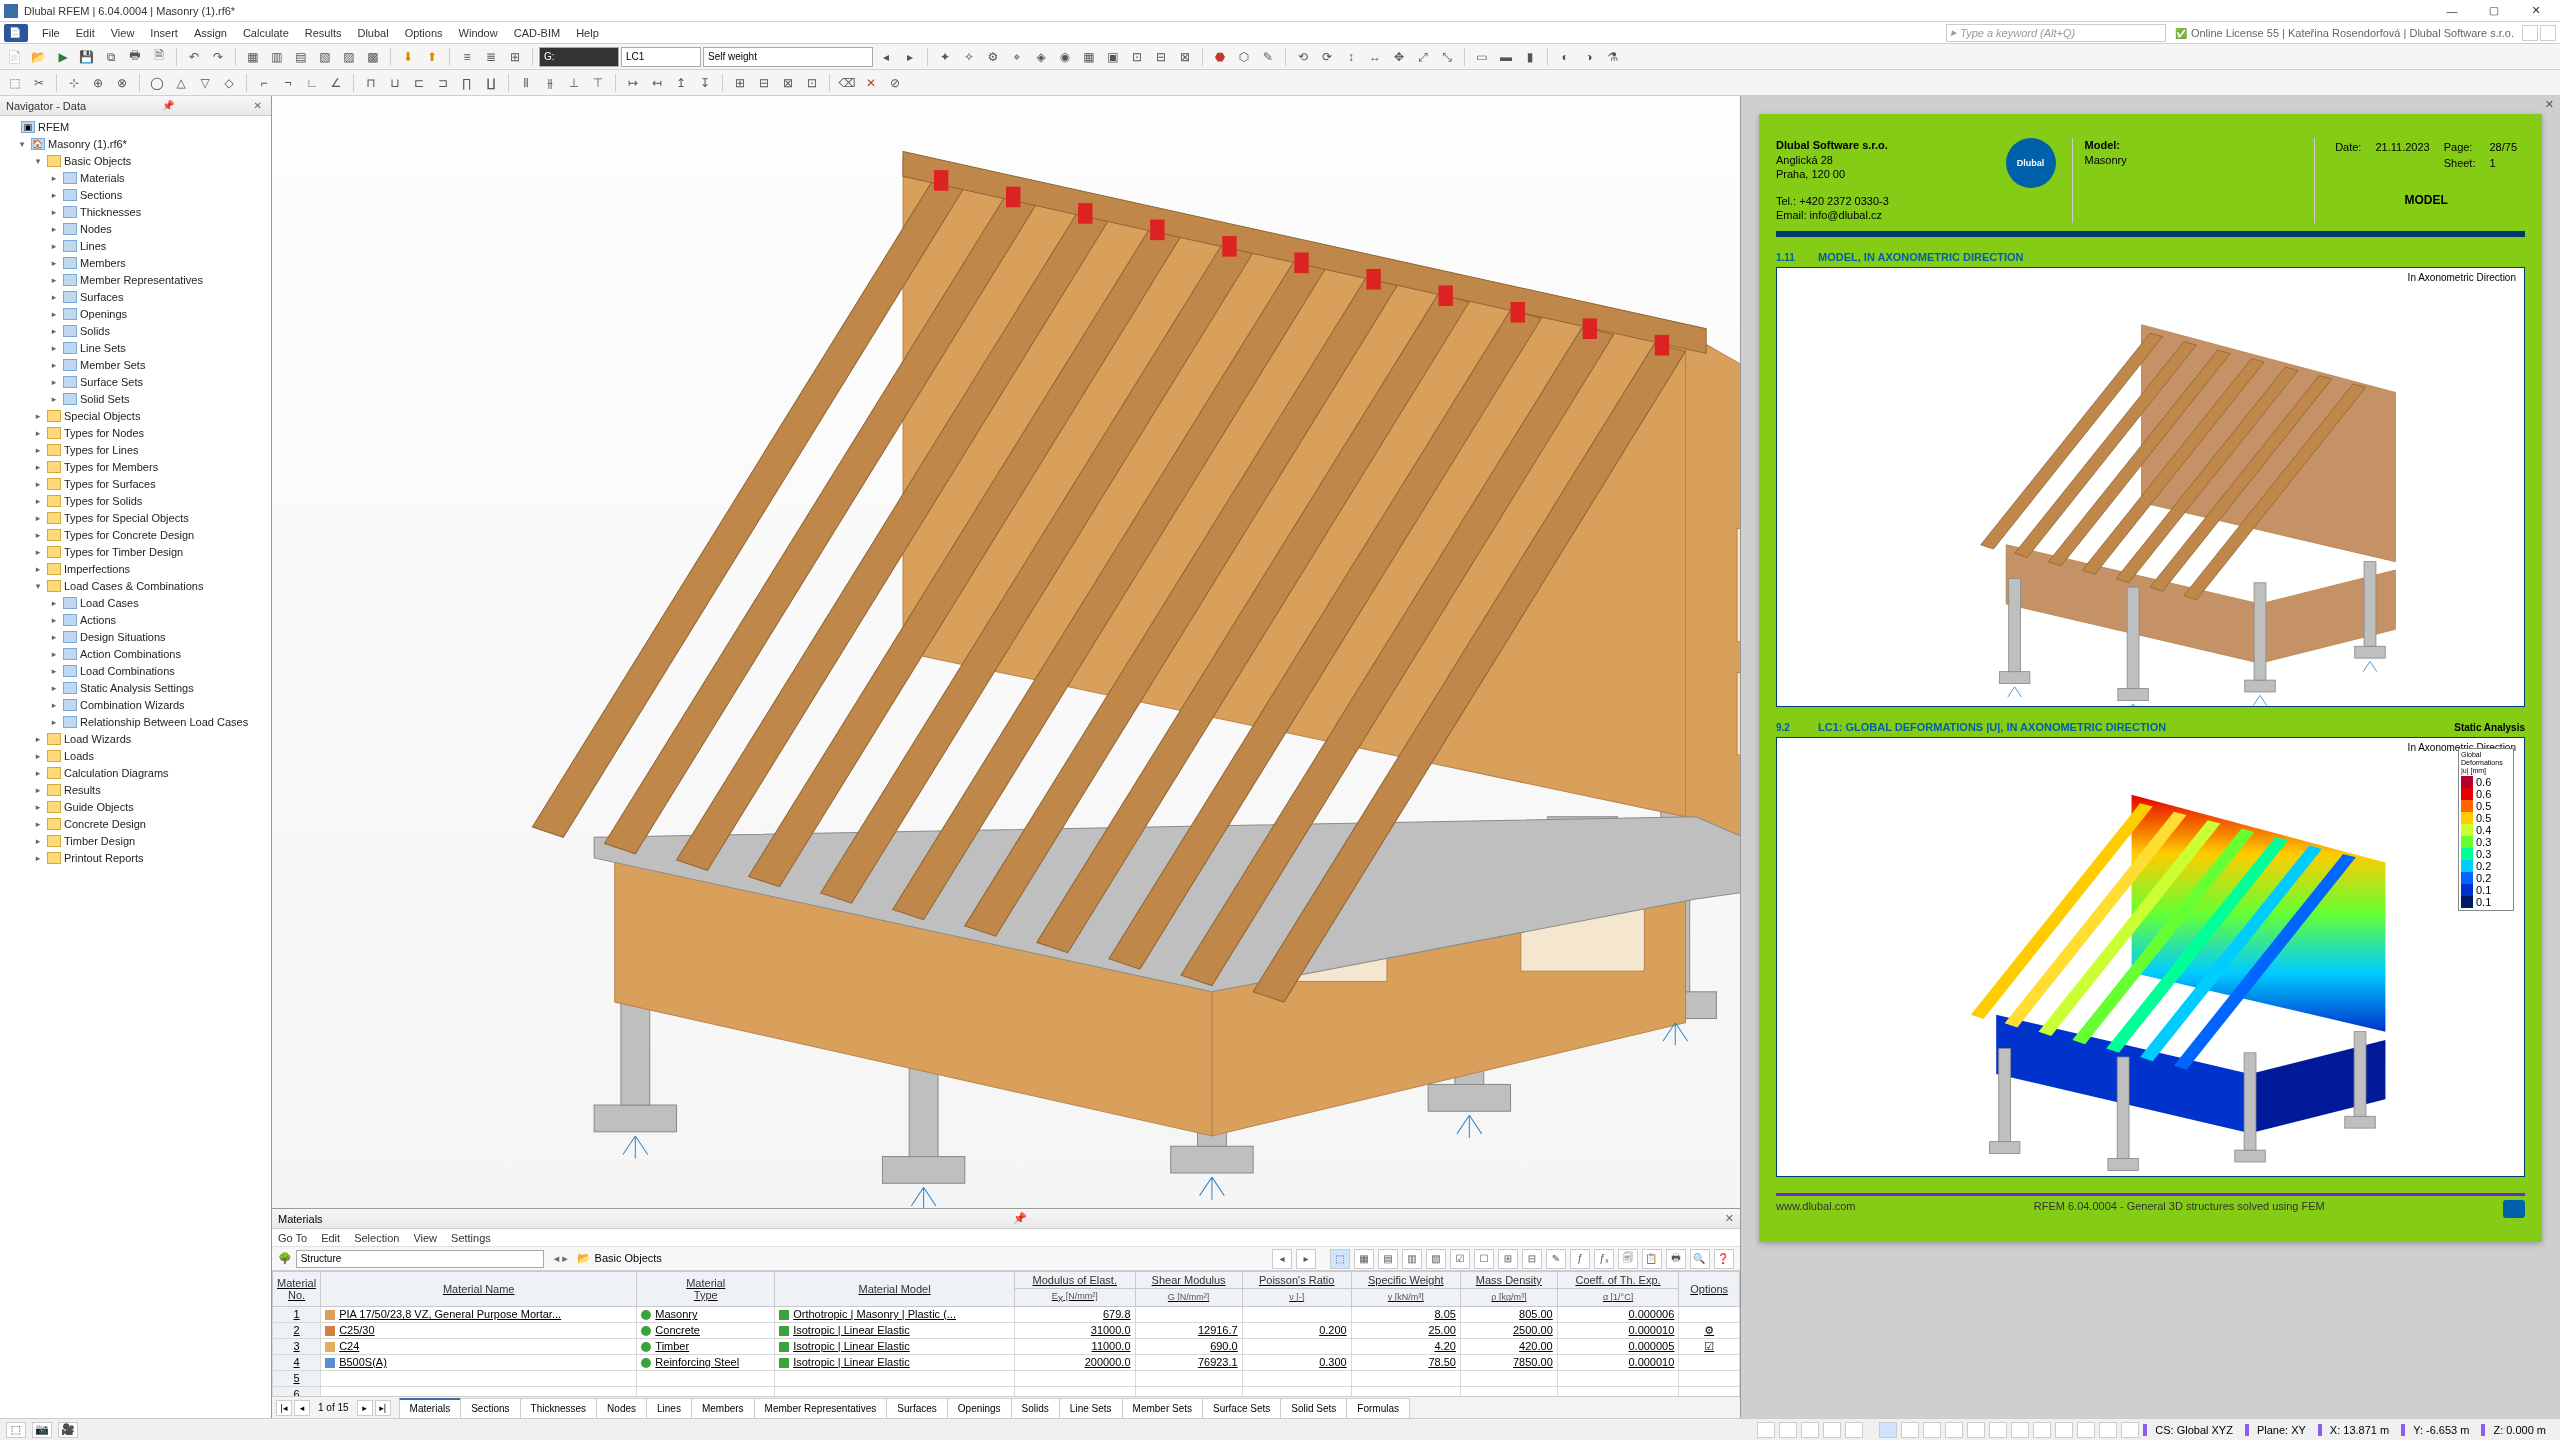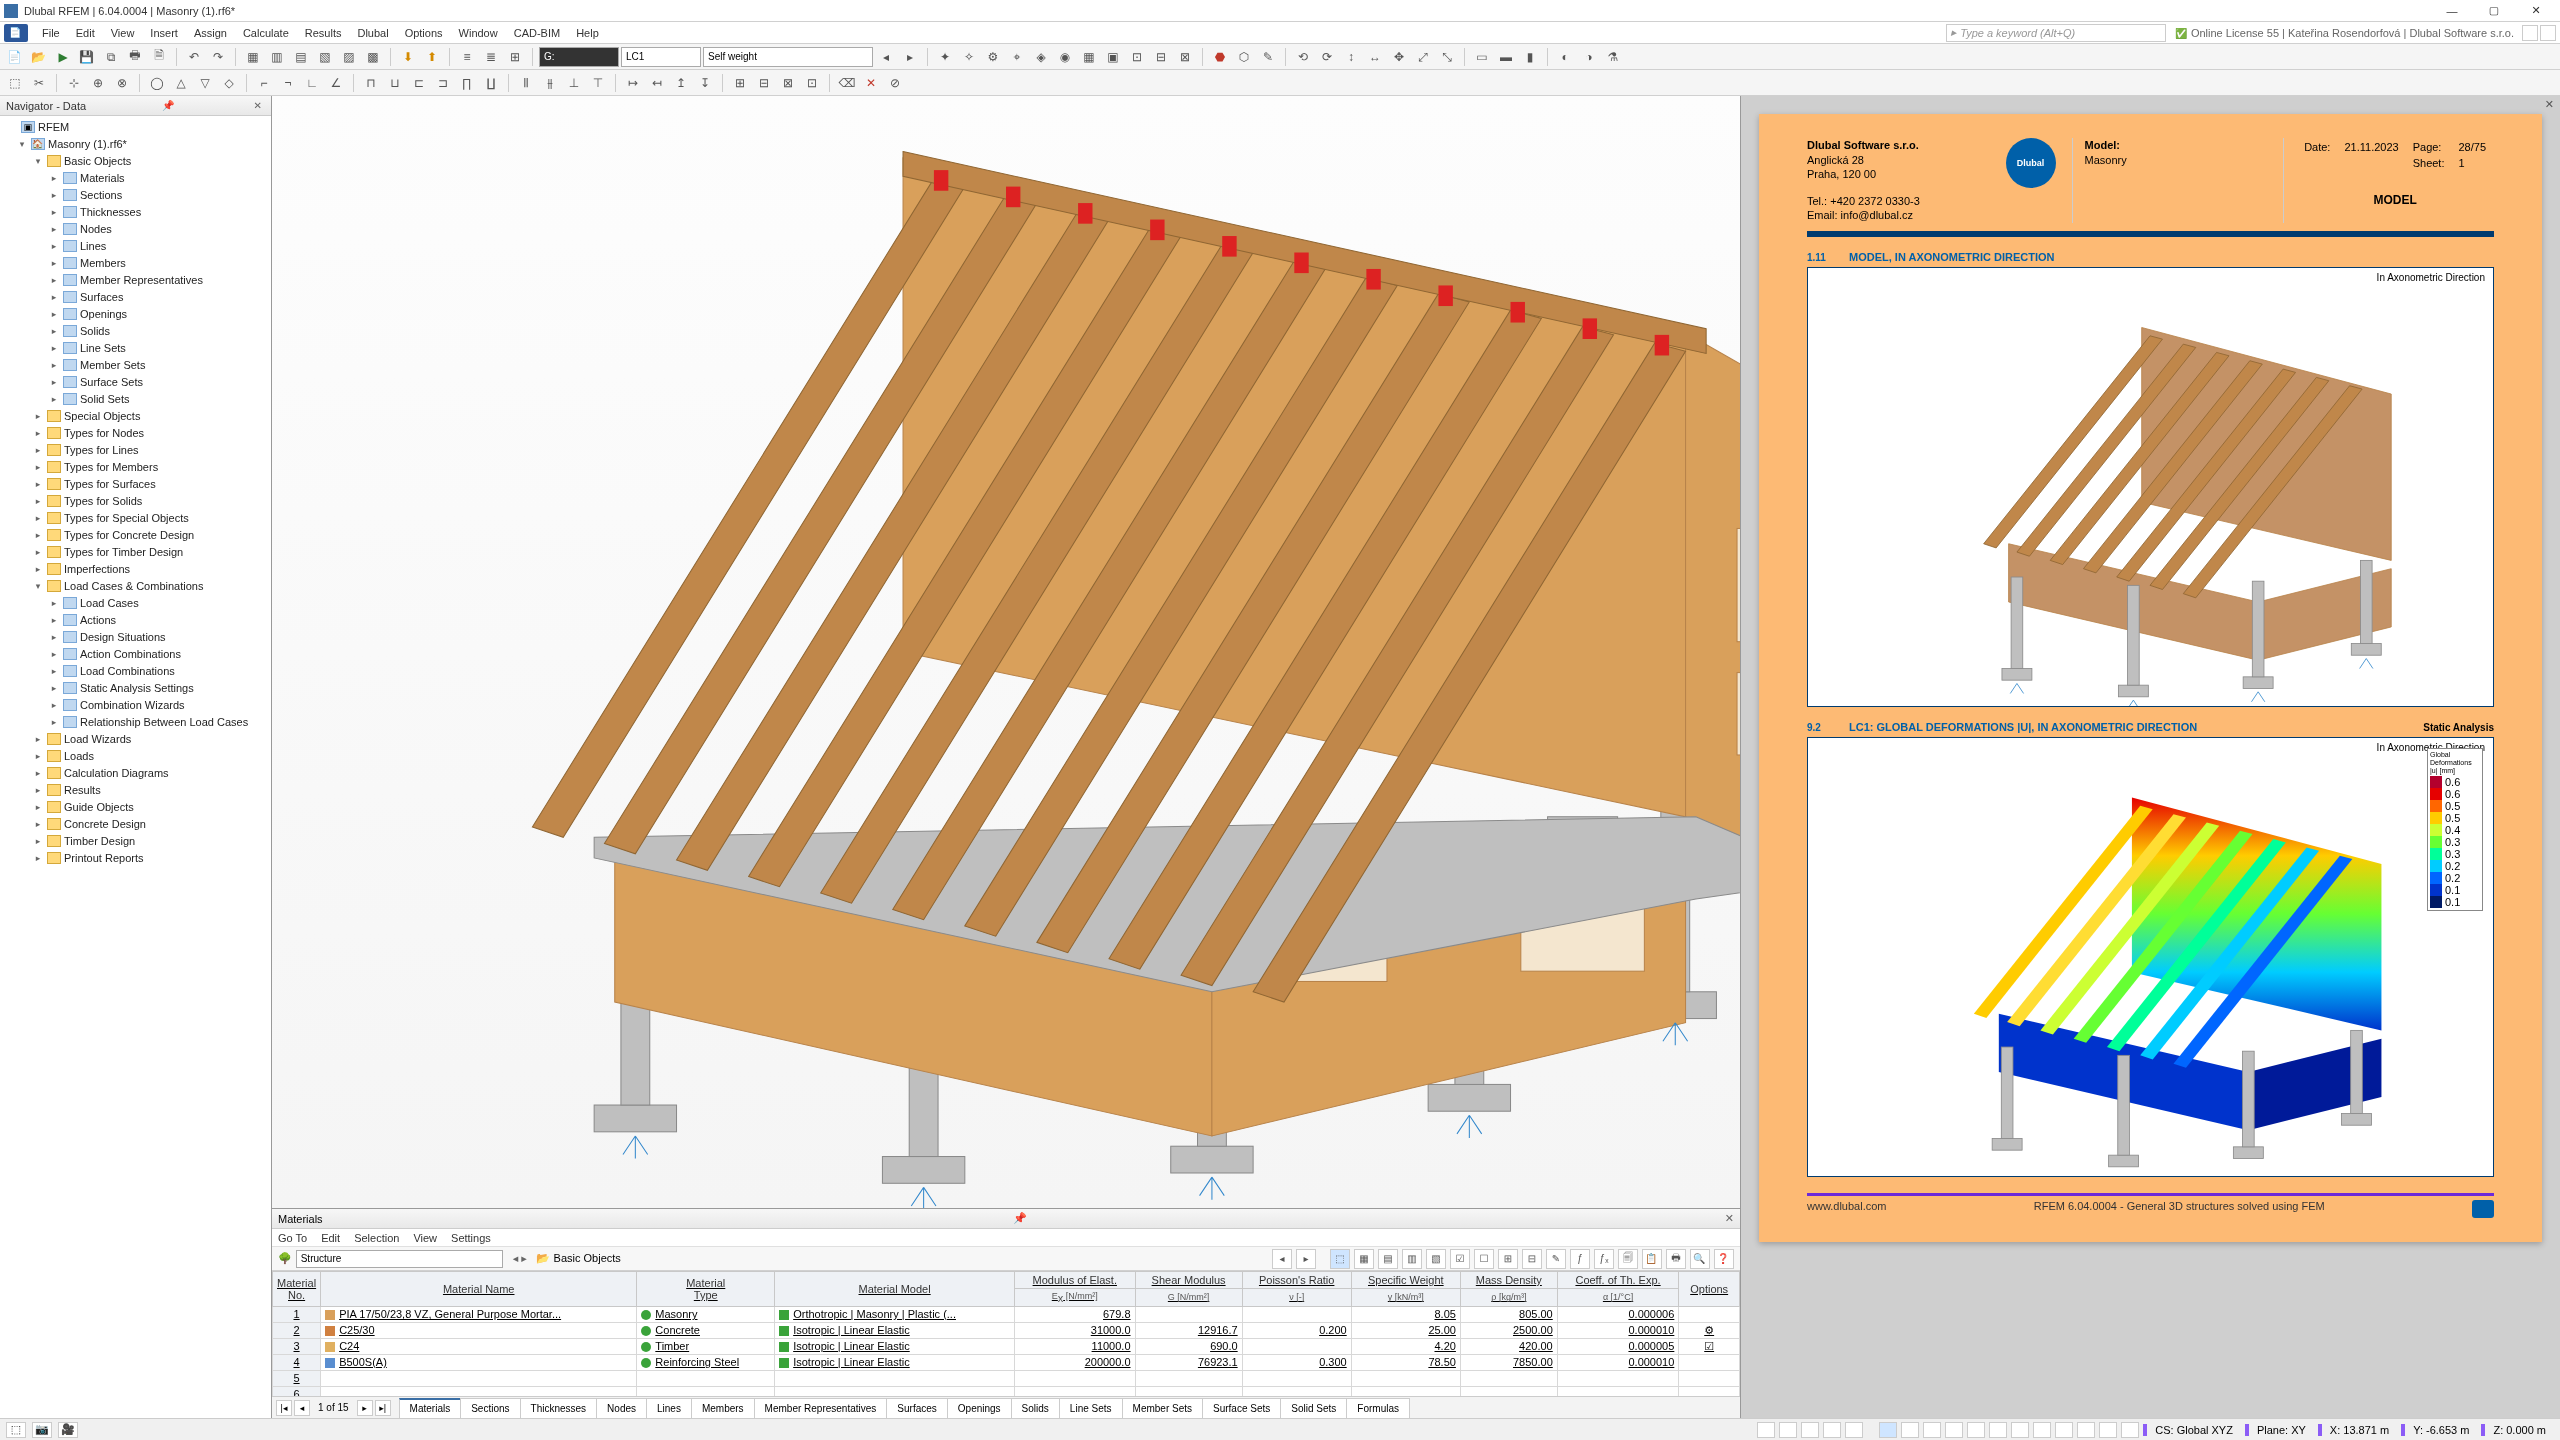--- a/index.html
+++ b/index.html
@@ -48,42 +48,42 @@
 
 .center { flex: 1; display: flex; flex-direction: column; background: #fff; position: relative; }
 .viewport { flex: 1; background: linear-gradient(#fdfdfd,#f5f5f5); position: relative; overflow: hidden; }
 
 
 .mat-panel { height: 210px; border-top: 1px solid #999; display: flex; flex-direction: column; background: #fff; }
 .mat-title { height: 20px; background: linear-gradient(#f7f7f7,#e8e8e8); padding: 0 6px; display: flex; align-items: center; font-size: 11px; border-bottom: 1px solid #ccc; }
 .mat-title .close { margin-left: auto; color: #666; }
 .mat-menu { height: 18px; display: flex; align-items: center; padding: 0 6px; gap: 14px; font-size: 10px; color: #333; border-bottom: 1px solid #e0e0e0; }
 .mat-tools { height: 24px; display: flex; align-items: center; padding: 0 6px; gap: 4px; border-bottom: 1px solid #d0d0d0; background: #f7f7f7; }
-.mat-tools .combo { width: 207px; height: 18px; border: 1px solid #aaa; background: #fff; display: flex; align-items: center; padding: 0 4px; font-size: 10px; }
+.mat-tools .combo { width: 248px; height: 18px; border: 1px solid #aaa; background: #fff; display: flex; align-items: center; padding: 0 4px; font-size: 10px; }
 .mat-tools .tbtn { width: 20px; height: 20px; border: 1px solid #ccc; background: #fff; display: flex; align-items: center; justify-content: center; font-size: 10px; color: #555; }
 .mat-grid { flex: 1; overflow: auto; }
 .mat-table { border-collapse: collapse; width: 100%; font-size: 10px; text-decoration: underline; }
 .mat-table th { background: #eef1f5; border: 1px solid #c8c8c8; padding: 2px 4px; font-weight: normal; color: #333; position: sticky; top: 0; }
 .mat-table th.sub { font-size: 9px; color: #555; }
 .mat-table td { border: 1px solid #d8d8d8; padding: 1px 4px; height: 16px; }
 .mat-table td.num { text-align: right; }
 .mat-table td.idx { background: #eef1f5; text-align: center; width: 28px; }
 .mat-swatch { width: 10px; height: 10px; display: inline-block; margin-right: 4px; vertical-align: middle; }
 
 .mat-tabs { height: 22px; border-top: 1px solid #ccc; display: flex; align-items: center; background: #f3f3f3; padding: 0 4px; gap: 0; }
 .mat-tabs .nav { display: flex; gap: 2px; margin-right: 8px; align-items: center; }
 .mat-tabs .nav .nb { width: 16px; height: 16px; border: 1px solid #ccc; background: #fff; display: flex; align-items: center; justify-content: center; font-size: 9px; }
 .mat-tabs .pg { font-size: 10px; margin: 0 6px; }
 .mat-tabs .tab { padding: 2px 10px; border: 1px solid #ccc; border-bottom: none; background: #fff; font-size: 10px; margin-right: -1px; height: 20px; display: flex; align-items: center; }
 .mat-tabs .tab.active { background: #fff; border-top: 2px solid #3a6ea5; }
 
 
 .report { width: 820px; background: #cfcfcf; overflow: auto; padding: 18px; border-left: 1px solid #999; position: relative; }
 .report .close { position: absolute; top: 2px; right: 6px; font-size: 11px; color: #555; }
-.page { background: #fdba74; box-shadow: 0 2px 6px rgba(0,0,0,0.25); padding: 24px 48px; }
+.page { background: #84cc16; box-shadow: 0 2px 6px rgba(0,0,0,0.25); padding: 24px 17px; }
 .page-header { display: flex; gap: 16px; border-bottom: 6px solid #003b6f; padding-bottom: 8px; margin-bottom: 14px; }
 .ph-col { flex: 1; font-size: 9px; line-height: 1.3; }
 .ph-logo { width: 50px; height: 50px; background: #0060a9; border-radius: 50%; color: #fff; display: flex; align-items: center; justify-content: center; font-size: 9px; font-weight: bold; }
 .ph-meta { font-size: 9px; }
 .ph-meta td { padding: 0 6px; }
 .ph-model { font-weight: bold; text-align: center; font-size: 12px; margin-top: 20px; }
 
 .sect { margin-bottom: 14px; }
 .sect-h { display: flex; align-items: baseline; gap: 12px; margin-bottom: 4px; }
 .sect-h .num { color: #0060a9; font-weight: bold; font-size: 10px; width: 30px; }

